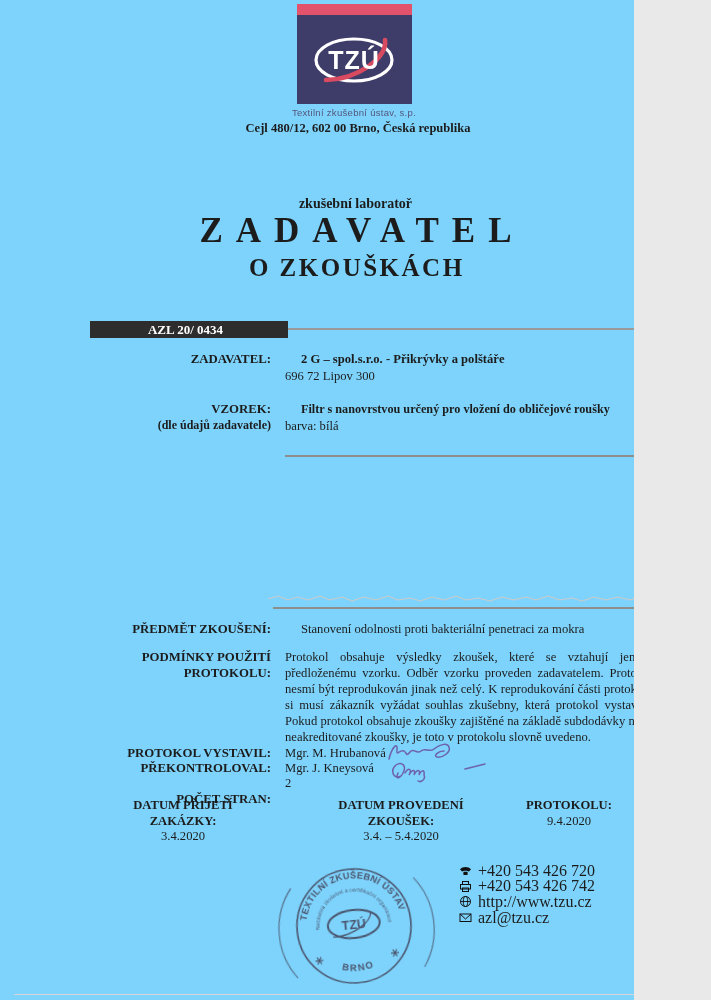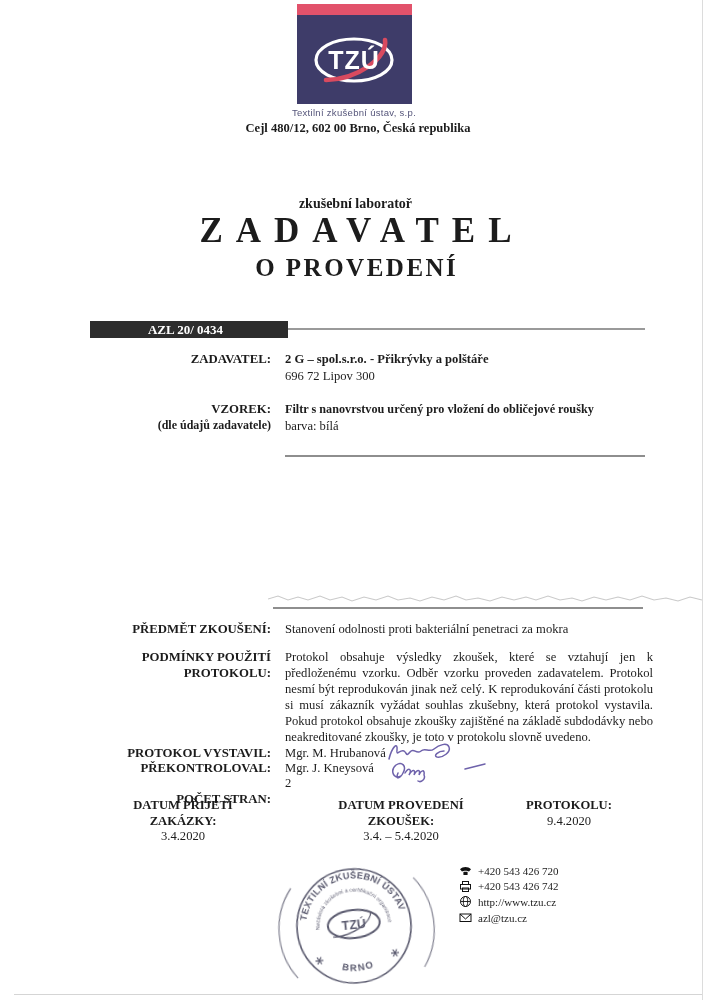--- a/index.html
+++ b/index.html
@@ -1,45 +1,45 @@
 <!DOCTYPE html>
 <html><head>
 <meta charset="utf-8">
 <style>
   html,body{margin:0;padding:0;background:#e9e9e9;}
   .page{
-    position:relative;width:711px;height:1000px;background:#ffffff;
+    position:relative;width:634px;height:1000px;background:#7dd3fc;
     font-family:"Liberation Serif", serif;color:#1c1c1c;overflow:hidden;
   }
   .abs{position:absolute;}
   .center{text-align:center;}
   .bold{font-weight:bold;}
   
   .logo-caption{top:107px;left:204px;width:300px;font-family:"Liberation Sans",sans-serif;
     font-size:9.5px;color:#55557a;letter-spacing:.3px;}
   .org-address{top:121px;left:158px;width:400px;font-size:12.5px;font-weight:bold;}
   
   .lab-line{top:196px;left:0;width:711px;font-size:14px;font-weight:bold;}
   .main-title{top:211px;left:0;width:711px;font-size:35px;font-weight:bold;letter-spacing:13px;text-indent:13px;}
   .sub-title{top:254px;left:0;width:711px;font-size:25px;font-weight:bold;letter-spacing:2.5px;text-indent:2.5px;}
   
   .ref-bar{top:321px;left:90px;width:198px;height:17px;background:#2d2d2d;color:#fff;
     font-size:13px;font-weight:bold;line-height:17px;text-align:center;padding-right:7px;box-sizing:border-box;}
   .ref-line{top:328px;left:288px;width:357px;height:2px;background:#9a9a9a;}
   
   .lbl{left:59px;width:212px;text-align:right;font-weight:bold;font-size:12.8px;}
   .val{left:285px;width:380px;font-size:12.6px;}
-  .nowrap{white-space:nowrap;}
+  .nowrap{white-space:nowrap;margin-left:16px;}
   .rule{height:2px;background:#8e8e8e;}
   .para{text-align:justify;line-height:16.1px;width:368px;}
   
   .date-col{width:190px;text-align:center;font-size:12.6px;line-height:15.5px;}
   .date-col .dl{font-weight:bold;}
   
-  .contact{top:863px;left:458px;width:220px;font-size:11px;}
+  .contact{top:863px;left:458px;width:220px;font-size:16px;}
   .contact-row{display:flex;align-items:center;height:15.6px;}
   .contact-row .ic{width:15px;height:13px;margin-right:5px;flex:0 0 15px;}
   
   .edge-v{top:0;left:702px;width:1px;height:1000px;background:#dcdcdc;}
   .edge-h{top:994px;left:14px;width:688px;height:1px;background:#d5d5d5;}
   svg text{font-family:"Liberation Sans",sans-serif;}
 </style>
 </head>
 <body>
 
@@ -51,21 +51,21 @@
     <ellipse cx="57" cy="56" rx="38" ry="21" fill="none" stroke="#ffffff" stroke-width="3.2"></ellipse>
     <path d="M 88,36 A 46,25 -18 0 1 29,76" fill="none" stroke="#d84a5f" stroke-width="4.6" stroke-linecap="round"></path>
     <text x="57" y="65" text-anchor="middle" font-size="25" font-weight="bold" fill="#ffffff" letter-spacing="1">TZÚ</text>
   </svg>
 
   <div class="abs center logo-caption">Textilní zkušební ústav, s.p.</div>
   <div class="abs center org-address">Cejl 480/12, 602 00 Brno, Česká republika</div>
 
   <div class="abs center lab-line">zkušební laboratoř</div>
   <div class="abs center main-title">ZADAVATEL</div>
-  <div class="abs center sub-title">O PROVEDENÍ</div>
+  <div class="abs center sub-title">O ZKOUŠKÁCH</div>
 
   <div class="abs ref-bar">AZL 20/ 0434</div>
   <div class="abs ref-line"></div>
 
   <div class="abs lbl" style="top:352px;">ZADAVATEL:</div>
   <div class="abs val bold nowrap" style="top:352px;">2 G – spol.s.r.o. - Přikrývky a polštáře</div>
   <div class="abs val" style="top:369px;">696 72 Lipov 300</div>
 
   <div class="abs lbl" style="top:402px;">VZOREK:</div>
   <div class="abs lbl" style="top:418px;font-size:12px;">(dle údajů zadavatele)</div>

